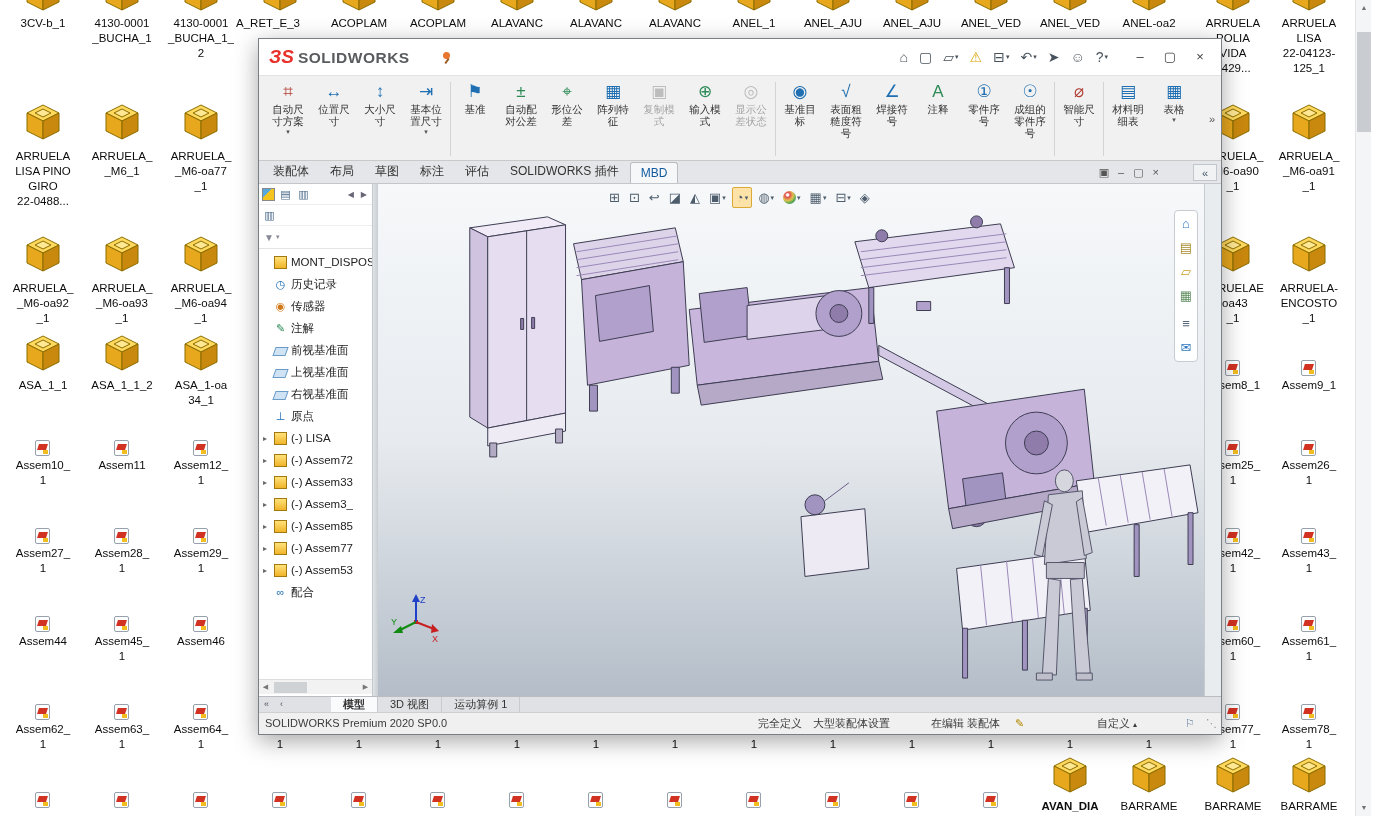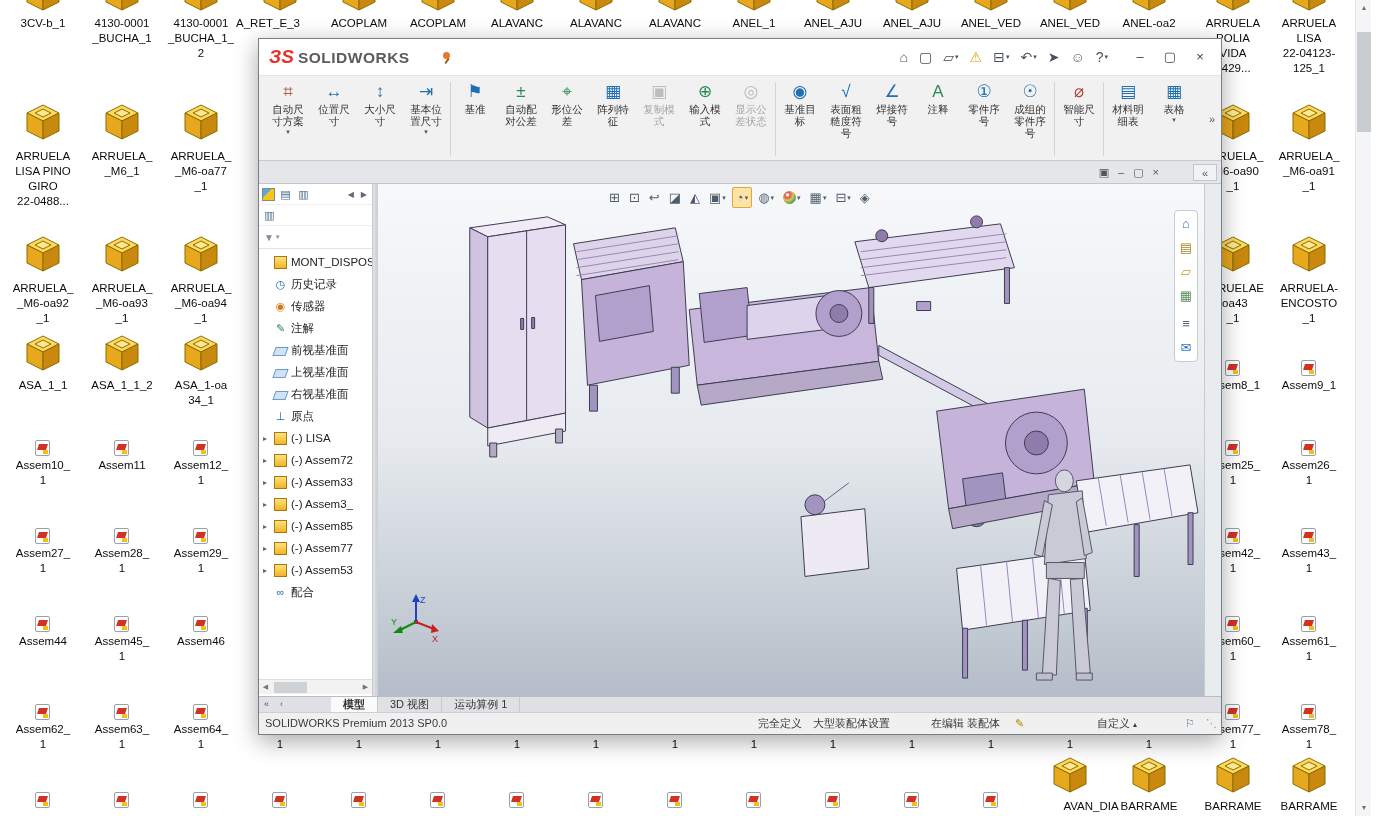--- a/index.html
+++ b/index.html
@@ -354,21 +354,21 @@
     <div class="dt-sw" style="left: 509px; top: 792px;"></div>
     <div class="dt-sw" style="left: 588px; top: 792px;"></div>
     <div class="dt-sw" style="left: 667px; top: 792px;"></div>
     <div class="dt-sw" style="left: 746px; top: 792px;"></div>
     <div class="dt-sw" style="left: 825px; top: 792px;"></div>
     <div class="dt-sw" style="left: 904px; top: 792px;"></div>
     <div class="dt-sw" style="left: 983px; top: 792px;"></div>
     <div class="dt-part" style="left: 1048px; top: 752px;"><svg width="44" height="44" viewBox="0 0 44 44">
         <use href="#part-ic"></use>
       </svg></div>
-    <div class="dt-label" style="left: 1046px; top: 799px;">AVAN_DIA</div>
+    <div class="dt-label" style="left: 1025px; top: 799px; font-weight: bold;">AVAN_DIA</div>
     <div class="dt-part" style="left: 1127px; top: 752px;"><svg width="44" height="44" viewBox="0 0 44 44">
         <use href="#part-ic"></use>
       </svg></div>
     <div class="dt-label" style="left: 1104px; top: 799px;">BARRAME</div>
     <div class="dt-part" style="left: 1211px; top: 752px;"><svg width="44" height="44" viewBox="0 0 44 44">
         <use href="#part-ic"></use>
       </svg></div>
     <div class="dt-label" style="left: 1188px; top: 799px;">BARRAME</div>
     <div class="dt-part" style="left: 1287px; top: 752px;"><svg width="44" height="44" viewBox="0 0 44 44">
         <use href="#part-ic"></use>
@@ -528,20 +528,29 @@
       </div>
       <div class="rbtn">
         <span class="ric" style="color: rgb(31, 111, 178);">▦</span>
         <div class="rlab">表格</div>
         <div class="rcar">▾</div>
       </div>
       <div class="rovf">»</div>
     </div>
 
   <div class="tabrow">
+    <div id="cmdtabs" style="display:flex;align-items:flex-end">
+        <span class="ct">装配体</span>
+        <span class="ct">布局</span>
+        <span class="ct">草图</span>
+        <span class="ct">标注</span>
+        <span class="ct">评估</span>
+        <span class="ct">SOLIDWORKS 插件</span>
+        <span class="ct act">MBD</span>
+      </div>
     <div id="doccontrols">
         <span class="dc">▣</span>
         <span class="dc">–</span>
         <span class="dc">▢</span>
         <span class="dc">×</span>
       </div>
     <button id="collapse">«</button>
   </div>
 
   <div class="main">
@@ -818,21 +827,21 @@
   <div class="doctabs" id="doctabs">
       <span class="dta">«</span>
       <span class="dta">‹</span>
       <span class="dtspace"></span>
       <span class="dtt act">模型</span>
       <span class="dtt">3D 视图</span>
       <span class="dtt">运动算例 1</span>
     </div>
 
   <div class="statusbar">
-    <span class="sb-left">SOLIDWORKS Premium 2013 SP0.0</span>
+    <span class="sb-left">SOLIDWORKS Premium 2020 SP0.0</span>
     <span class="sb-item" style="left:499px">完全定义</span>
     <span class="sb-item" style="left:554px">大型装配体设置</span>
     <span class="sb-item" style="left:672px">在编辑 装配体</span>
     <span class="sb-item" style="left:756px;color:#b58900">✎</span>
     <span class="sb-item" style="left:838px"><span>自定义</span> <span style="font-size:8px">▴</span></span>
     <span class="sb-item" style="left:926px;color:#5a7a9a">⚐</span>
     <span class="sb-grip">⋱</span>
   </div>
 </div>
 

